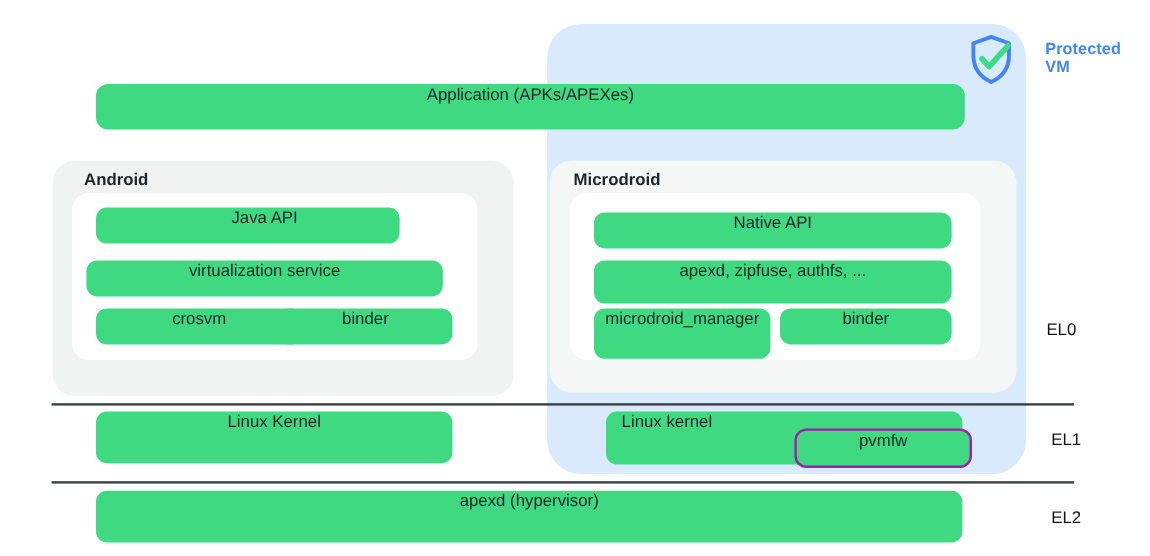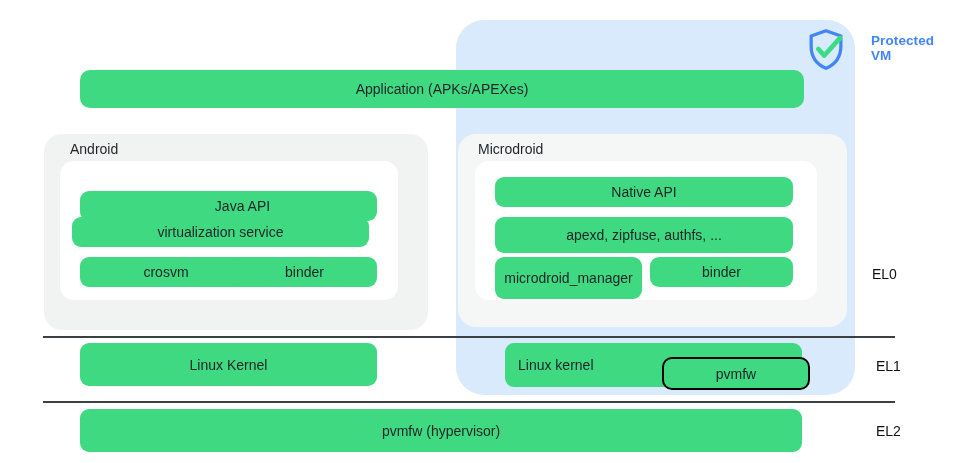--- a/index.html
+++ b/index.html
@@ -28,42 +28,42 @@
   .pvm-label {
     left: 871px; top: 33px; width: 76px;
     color: #4285F4; font-size: 13.5px; font-weight: 700; line-height: 15px;
     letter-spacing: 0.1px;
   }
 
   
   .gbar {
     background: #3ED981;
     border-radius: 9px;
-    display: flex; align-items: center; justify-content: center;
+    display: flex; justify-content: center;
     font-size: 14px; color: #1F2428;
     box-sizing: border-box;
     white-space: nowrap;
   }
 
   
   .app-bar { left: 80px; top: 70px; width: 724px; height: 38px; border-radius: 10px; }
 
   
   .os-panel { border-radius: 18px; }
   .android-panel { left: 44px; top: 134px; width: 384px; height: 196px; background: #F1F2F2; }
   .micro-panel   { left: 458px; top: 134px; width: 389px; height: 193px; background: #F5F6F6; }
-  .os-title { font-size: 14px; font-weight: 400; color: #1F2428; }
+  .os-title { font-size: 14px; font-weight: 700; color: #1F2428; }
   .android-title { left: 70px; top: 141px; }
   .micro-title { left: 478px; top: 141px; }
   .inner-box { background: #ffffff; border-radius: 14px; }
   .android-inner { left: 60px; top: 161px; width: 338px; height: 139px; }
   .micro-inner   { left: 475px; top: 161px; width: 342px; height: 139px; }
 
   
-  .java-api  { left: 80px; top: 191px; width: 297px; height: 30px; padding-left: 28px; }
+  .java-api  { left: 80px; top: 173px; width: 253px; height: 30px; padding-left: 28px; }
   .virt-svc  { left: 72px; top: 217px; width: 297px; height: 30px; }
   .crosvm    { left: 80px; top: 257px; width: 172px; height: 30px; }
   .binder-a  { left: 232px; top: 257px; width: 145px; height: 30px; }
 
   
   .native-api { left: 495px; top: 177px; width: 298px; height: 30px; }
   .apexd      { left: 495px; top: 217px; width: 298px; height: 36px; }
   .mdm        { left: 495px; top: 257px; width: 147px; height: 42px; }
   .binder-m   { left: 650px; top: 257px; width: 143px; height: 30px; }
 
@@ -74,21 +74,21 @@
   .el-label { font-size: 14px; font-weight: 400; color: #111; }
   .el0-label { left: 872px; top: 266px; }
   .el1-label { left: 876px; top: 358px; }
   .el2-label { left: 876px; top: 423px; }
 
   
   .lk-left  { left: 80px; top: 343px; width: 297px; height: 43px; }
   .lk-right { left: 505px; top: 343px; width: 297px; height: 44px;
               justify-content: flex-start; padding-left: 13px; }
   .pvmfw    { left: 662px; top: 357px; width: 148px; height: 33px;
-              border: 2px solid #000000; border-radius: 10px; }
+              border: 2px solid #a21caf; border-radius: 10px; }
   .pkvm     { left: 80px; top: 409px; width: 722px; height: 43px; }
 </style>
 </head>
 <body>
 
 <div id="stage">
 
   <div class="abs pvm-panel"></div>
 
   <div class="abs gbar app-bar">
@@ -134,21 +134,21 @@
     <span>Linux Kernel</span>
   </div>
   <div class="abs gbar lk-right">
     <span>Linux kernel</span>
   </div>
   <div class="abs gbar pvmfw">
     <span>pvmfw</span>
   </div>
 
   <div class="abs gbar pkvm">
-    <span>pvmfw (hypervisor)</span>
+    <span>apexd (hypervisor)</span>
   </div>
 
   <div class="abs shield-wrap">
     <svg width="46" height="46" viewBox="0 0 48 48">
       <path d="M24 5 L39.5 10.5 L39.5 21 C39.5 32.5 33 40.2 24 44.2 C15 40.2 8.5 32.5 8.5 21 L8.5 10.5 Z" fill="none" stroke="#4285F4" stroke-width="3.4" stroke-linejoin="round"></path>
       <path d="M16 24 L22.2 30.8 L38.6 12.6" fill="none" stroke="#3DDC84" stroke-width="5" stroke-linecap="round" stroke-linejoin="round"></path>
     </svg>
   </div>
   <div class="abs pvm-label">Protected VM</div>
 

